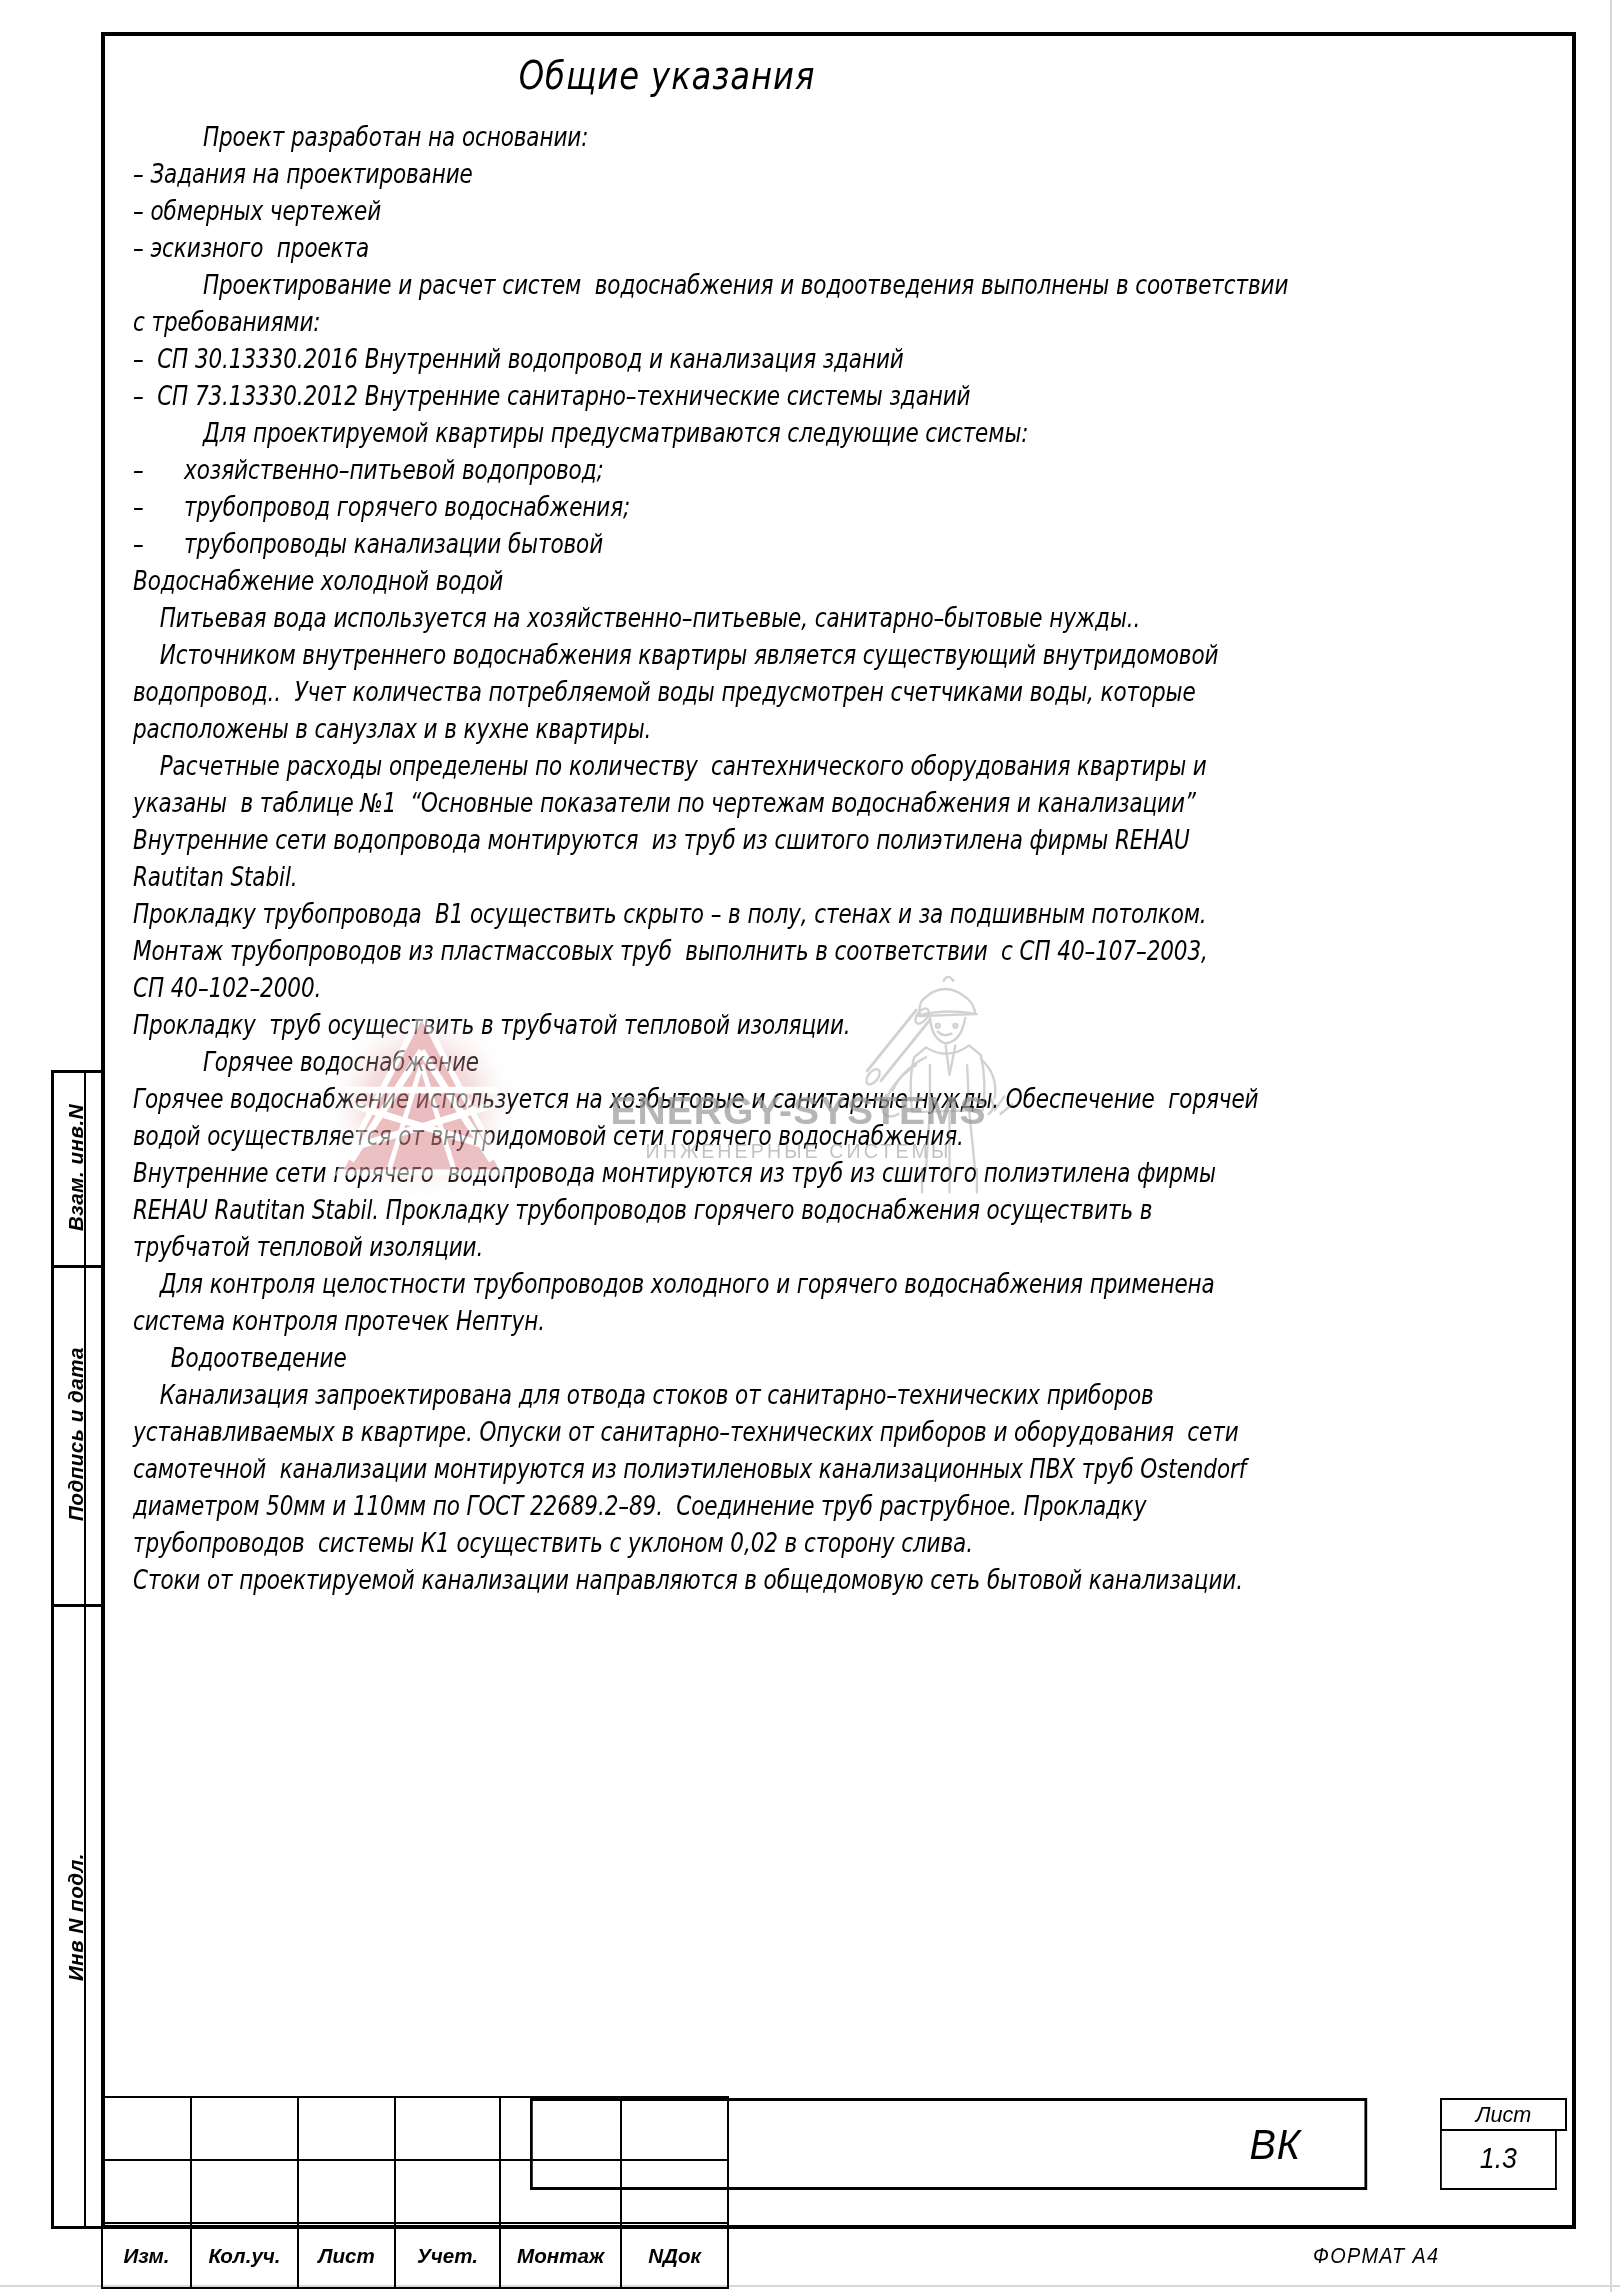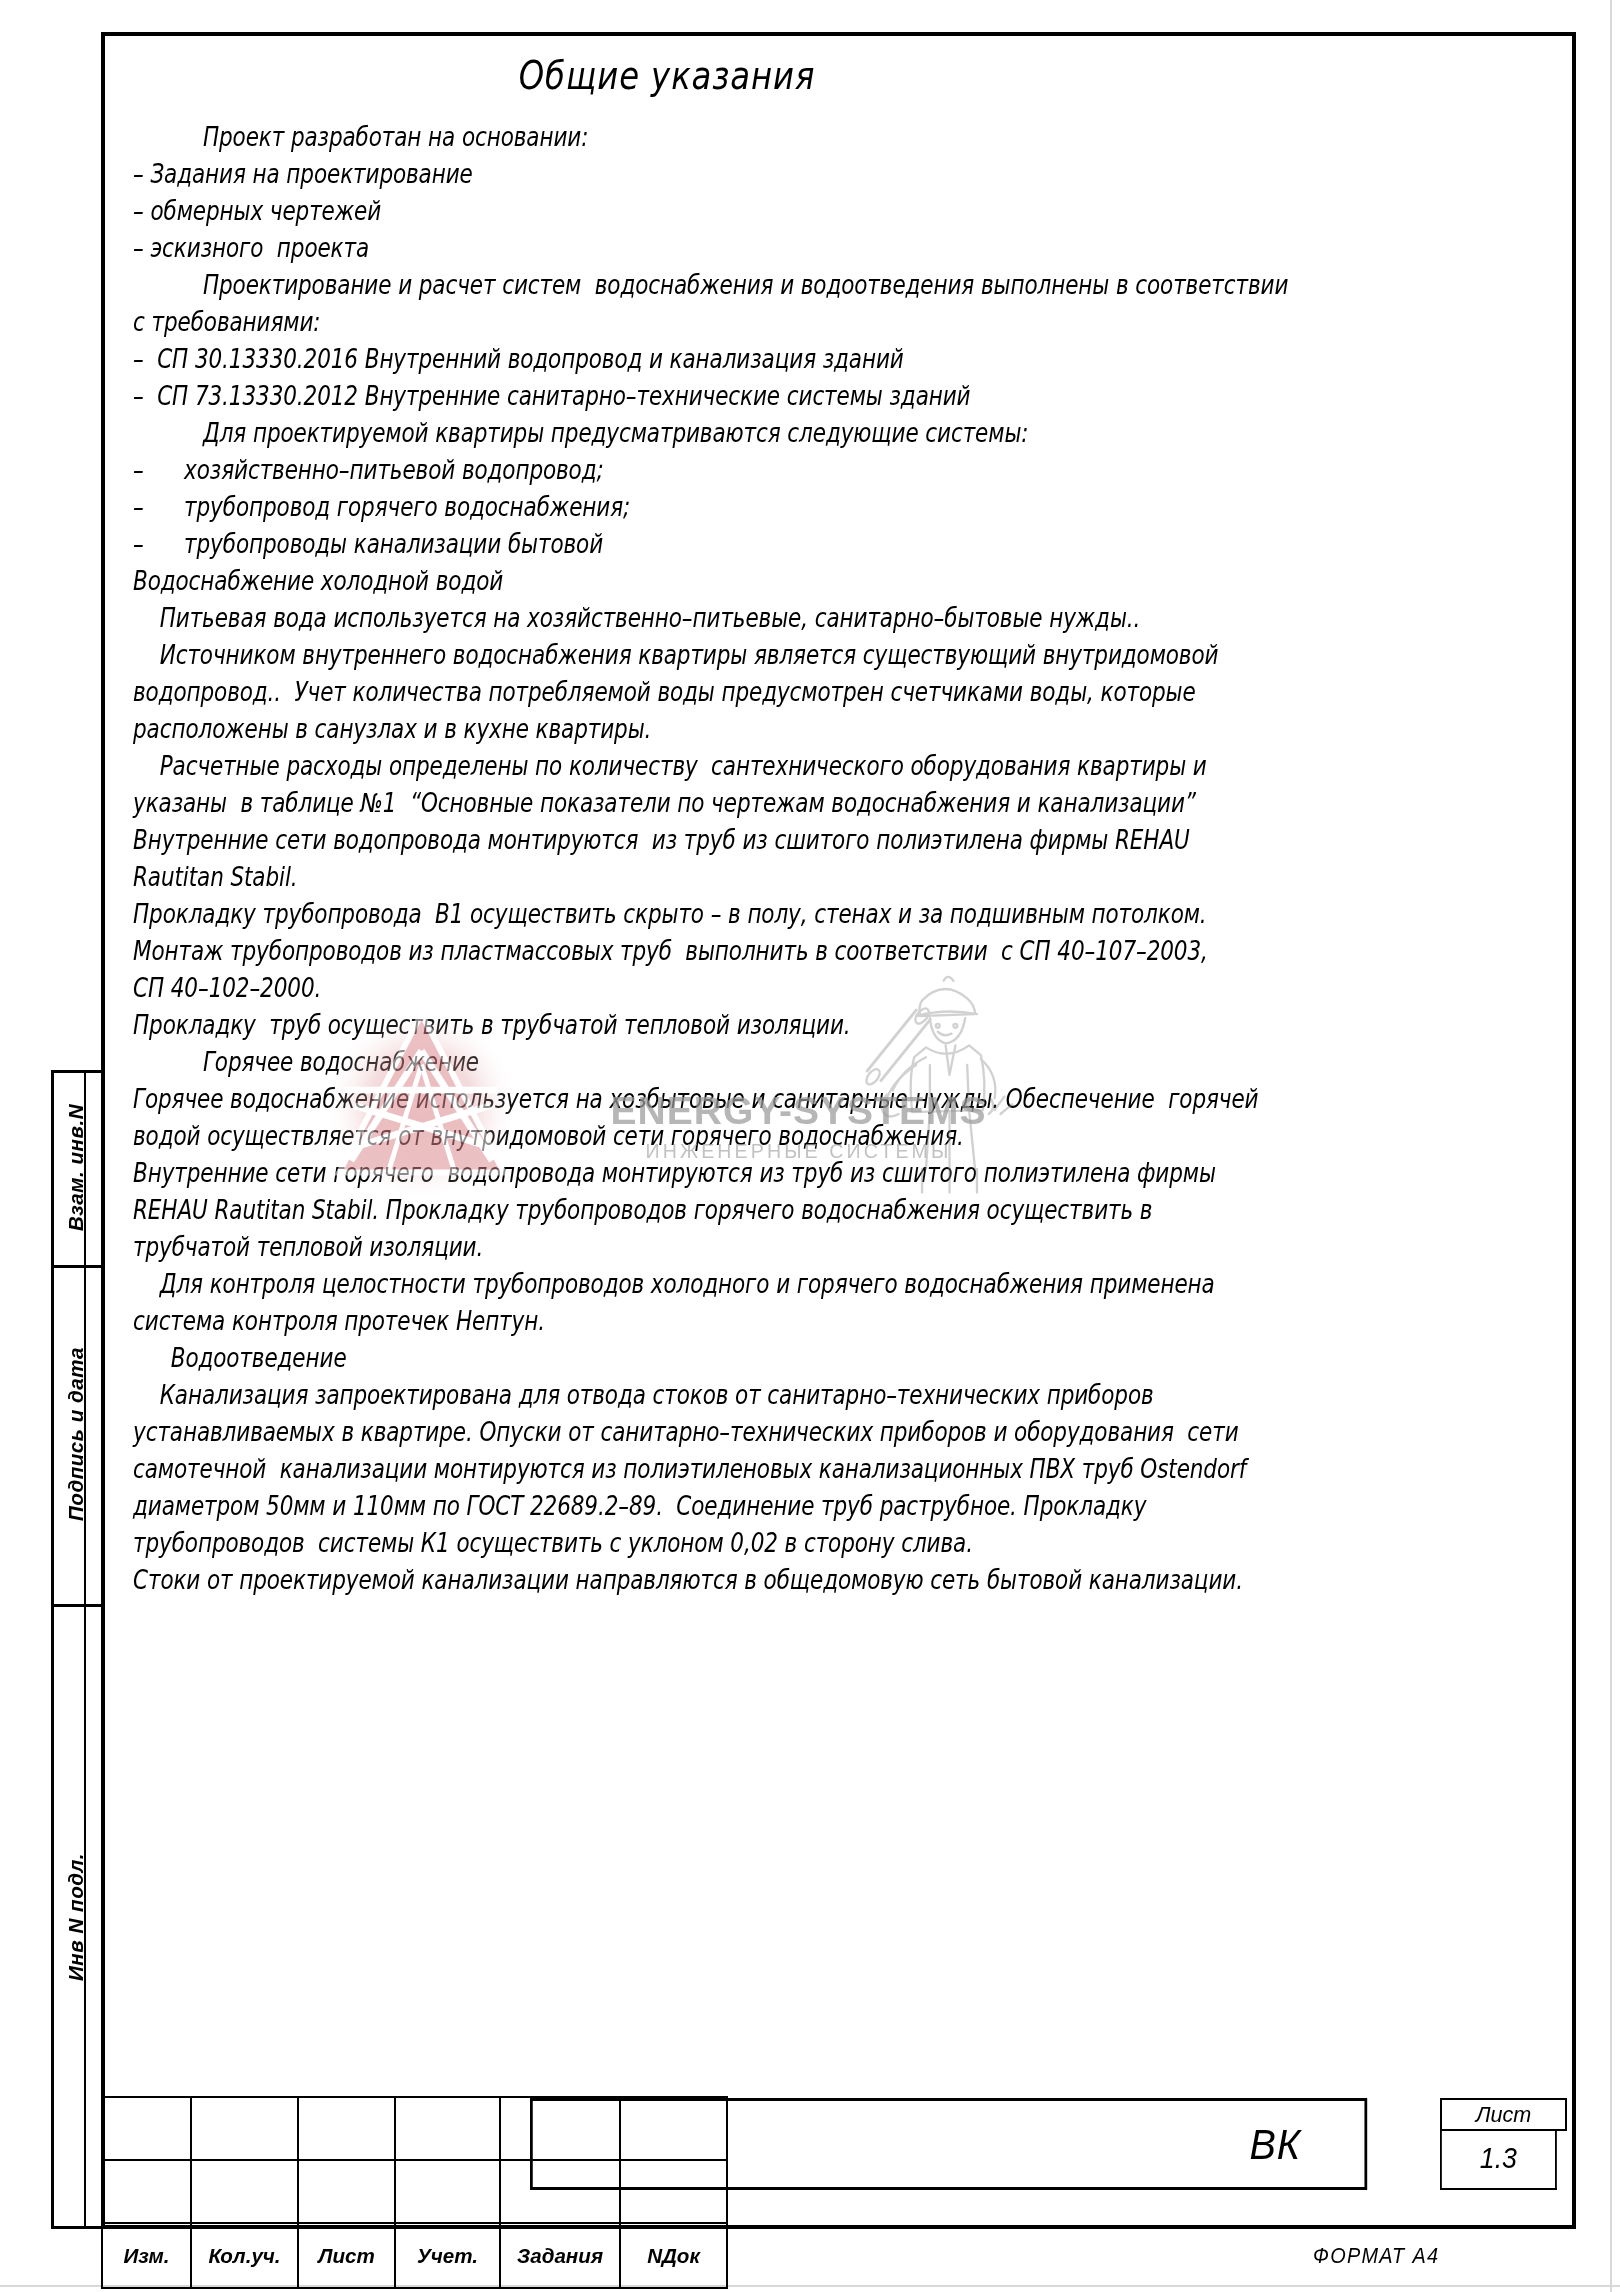--- a/index.html
+++ b/index.html
@@ -422,21 +422,21 @@
         <td class="c3"></td>
         <td class="c4"></td>
         <td class="c5"></td>
         <td class="c6"></td>
       </tr>
       <tr>
         <td class="c1 hdr">Изм.</td>
         <td class="c2 hdr">Кол.уч.</td>
         <td class="c3 hdr">Лист</td>
         <td class="c4 hdr">Учет.</td>
-        <td class="c5 hdr">Задания</td>
+        <td class="c5 hdr">Монтаж</td>
         <td class="c6 hdr">NДок</td>
       </tr>
     </tbody>
       </table>
 
     <div id="code-cell" class="gost">ВК</div>
     <div id="sheet-label">Лист</div>
     <div id="sheet-num" class="gost">1.3</div>
   </div>
 

